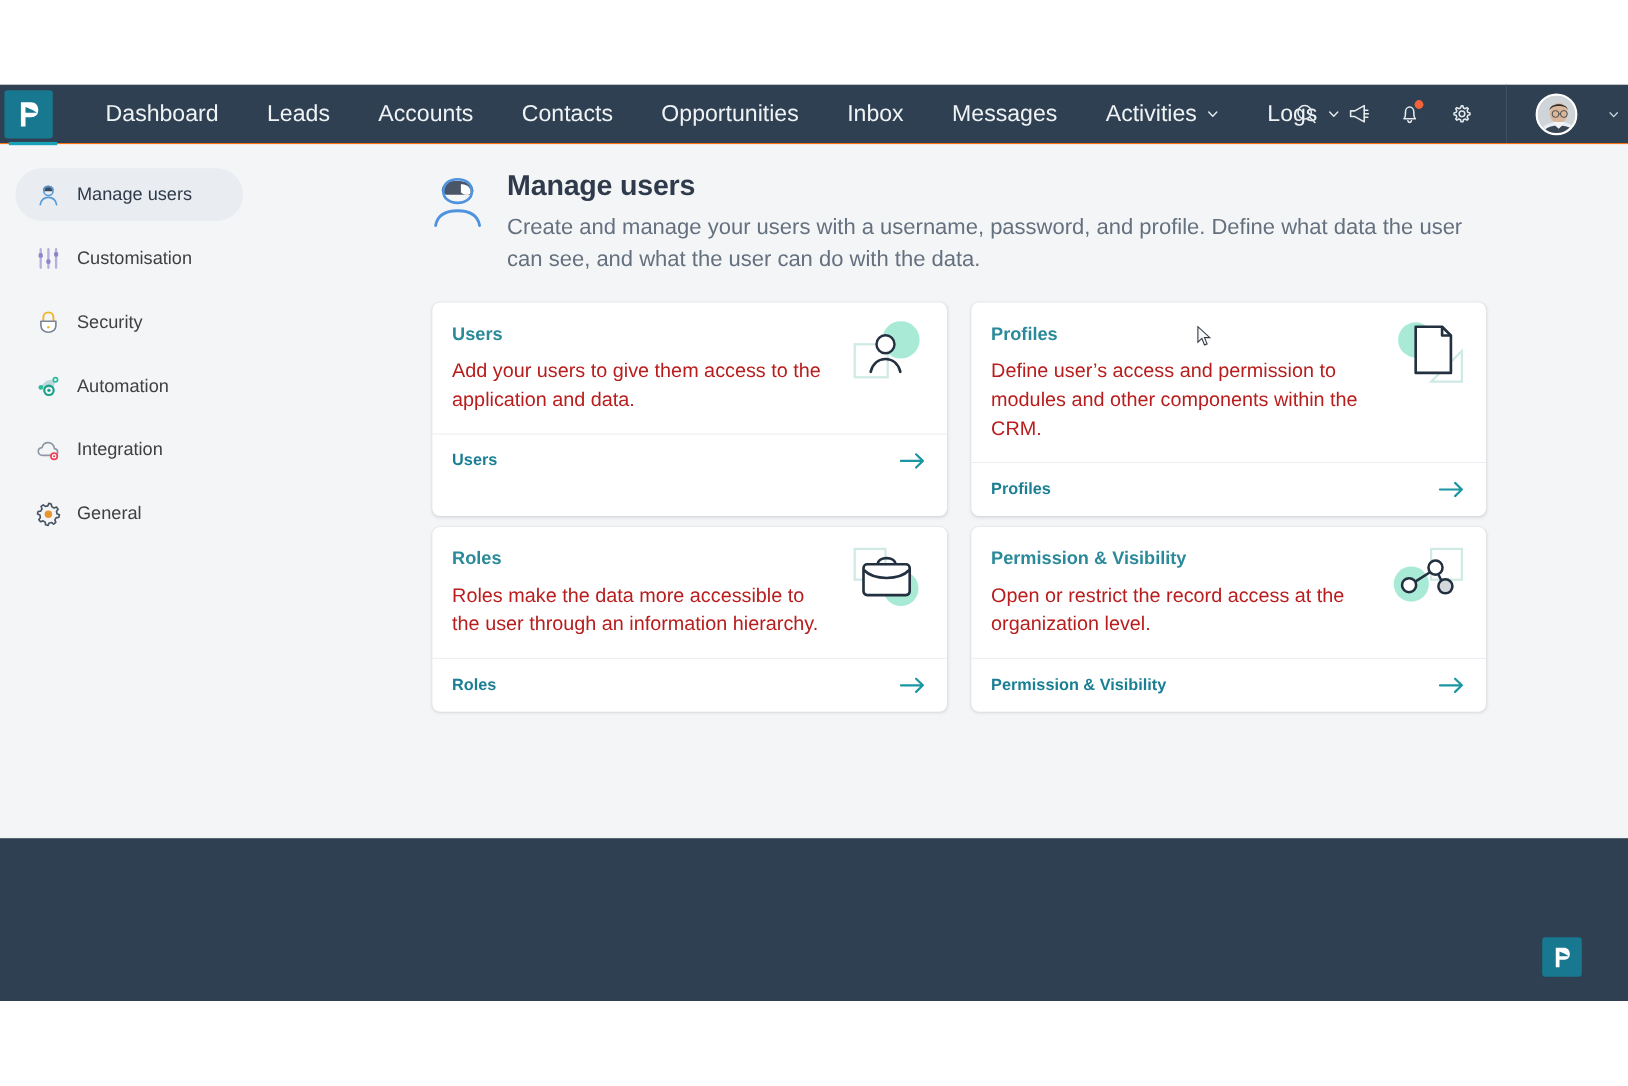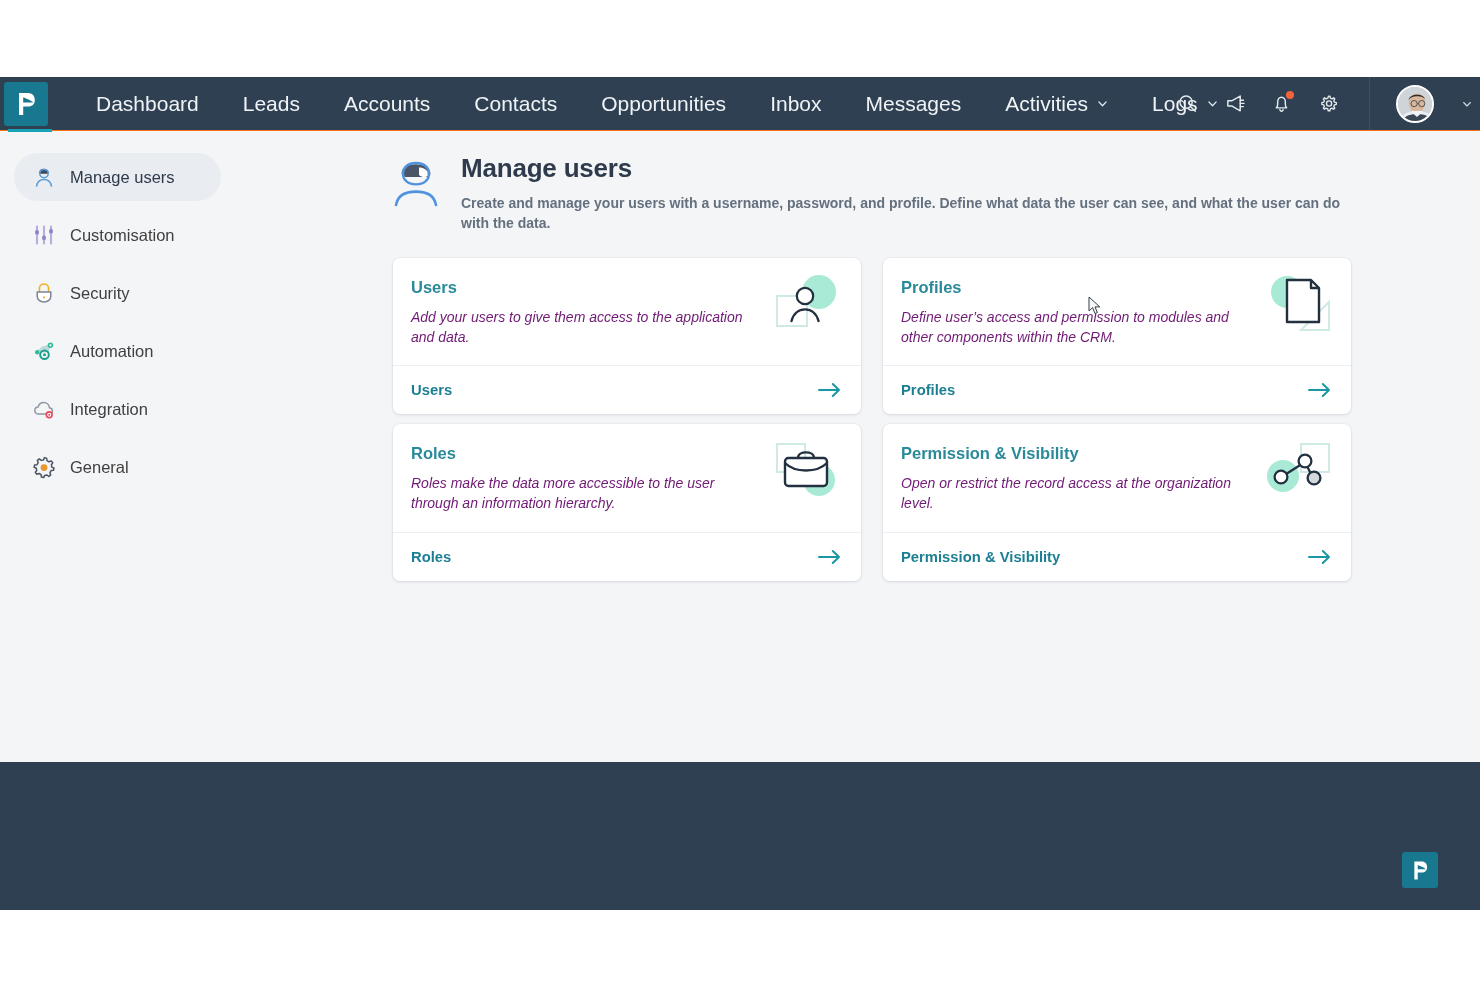--- a/index.html
+++ b/index.html
@@ -94,21 +94,21 @@
 
   
   .main { flex: 1 1 auto; padding: 22px 130px 0 8px; }
   .page-head { display: flex; gap: 22px; align-items: flex-start; margin-bottom: 24px; }
   .head-icon { width: 46px; height: 50px; flex: 0 0 auto; margin-top: 5px; }
   .head-text { max-width: 890px; }
   .page-title {
     font-size: 26px; font-weight: bold; color: #2f3b4c;
     margin-bottom: 9px; letter-spacing: -0.2px;
   }
-  .page-desc { font-size: 14px; line-height: 1.45; color: #64707e; font-weight: bold; }
+  .page-desc { font-size: 20px; line-height: 1.45; color: #64707e; }
 
   .cards {
     display: grid;
     grid-template-columns: 468px 468px;
     gap: 10px 22px;
     max-width: 960px;
   }
   .card {
     background: #ffffff;
     border-radius: 7px;
@@ -119,21 +119,21 @@
   .card-body {
     padding: 20px 20px 18px 18px;
     display: flex; justify-content: space-between; align-items: flex-start;
     min-height: 100px;
   }
   .card-texts { max-width: 350px; }
   .card-title {
     font-size: 16.5px; font-weight: bold; color: #2a8a99;
     margin-bottom: 10px;
   }
-  .card-desc { font-size: 14px; line-height: 1.45; color: #701a75; font-style: italic; }
+  .card-desc { font-size: 18px; line-height: 1.45; color: #b91c1c; }
   .card-art { width: 72px; height: 62px; flex: 0 0 auto; margin: -4px -2px 0 6px; }
   .card-foot {
     border-top: 1px solid #eceef1;
     height: 49px;
     padding: 0 20px 0 18px;
     display: flex; align-items: center; justify-content: space-between;
     cursor: pointer;
   }
   .card-link { font-size: 14.8px; font-weight: bold; color: #1b7f93; }
   .arrow { width: 23px; height: 16px; }

